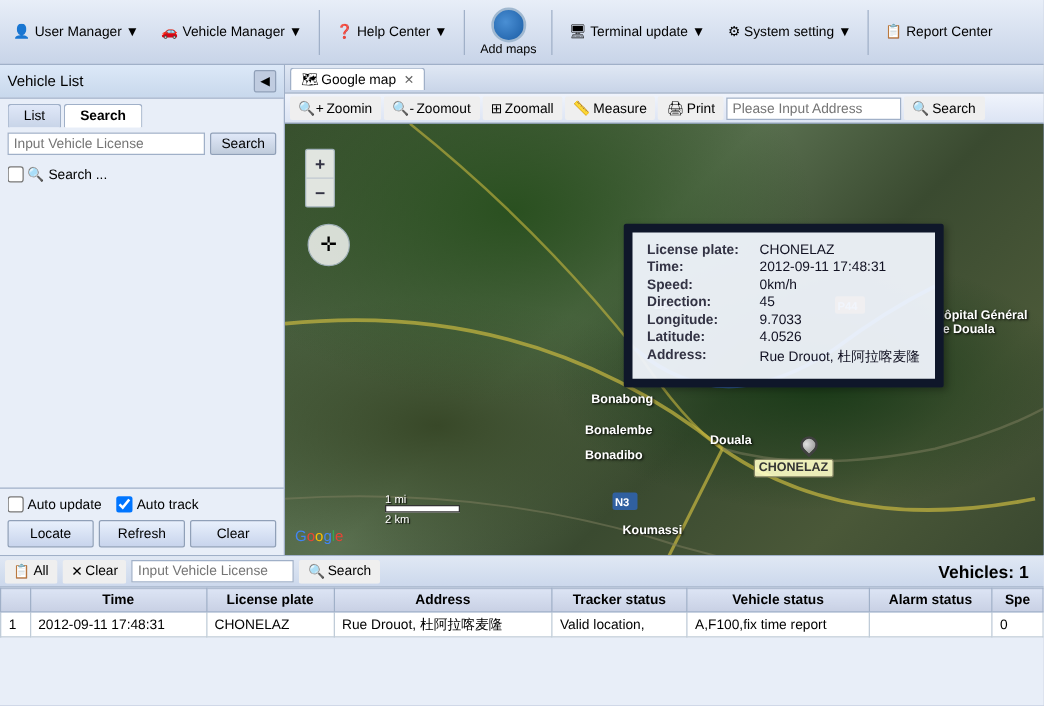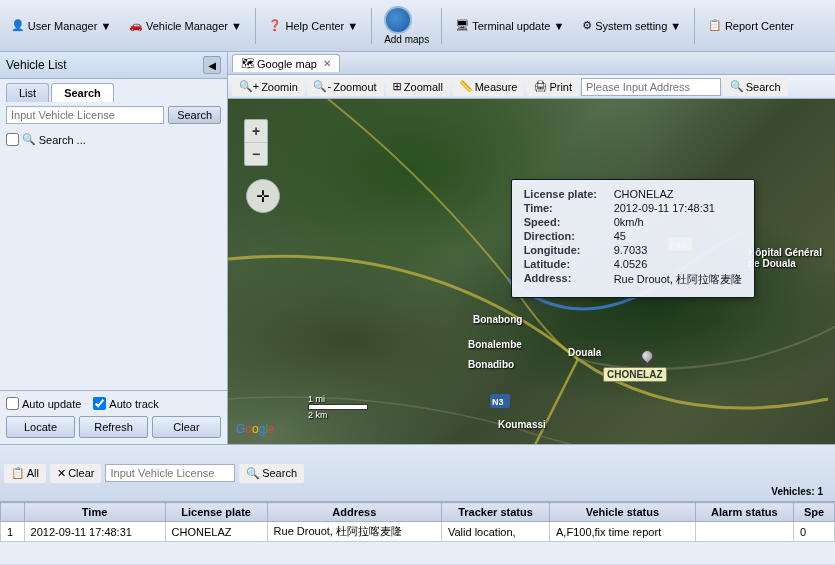--- a/index.html
+++ b/index.html
@@ -4,21 +4,21 @@
   <style>
     * { margin: 0; padding: 0; box-sizing: border-box; }
     body { width: 835px; height: 565px; font-family: Arial, sans-serif; font-size: 12px; background: #d0d8e8; overflow: hidden; }
 
     
     .menu-bar { display: flex; align-items: center; background: linear-gradient(to bottom, #e8eef8, #c8d4e8); height: 52px; border-bottom: 1px solid #a0b0c8; padding: 2px 4px; gap: 4px; }
     .menu-item { display: flex; align-items: center; gap: 3px; padding: 2px 6px; font-size: 11px; cursor: pointer; border: 1px solid transparent; border-radius: 2px; white-space: nowrap; }
     .menu-separator { width: 1px; background: #a0b0c8; height: 36px; margin: 0 2px; }
     .map-select { display: flex; align-items: center; background: white; border: 1px solid #a0b0c8; padding: 2px 4px; border-radius: 2px; font-size: 11px; }
     .map-select select { border: none; outline: none; font-size: 11px; background: transparent; }
-    .add-maps-btn { display: flex; flex-direction: column; align-items: flex-start; font-size: 10px; padding: 2px 6px; cursor: pointer; }
+    .add-maps-btn { display: flex; flex-direction: column; align-items: center; font-size: 10px; padding: 2px 6px; cursor: pointer; }
     .globe-icon { width: 28px; height: 28px; background: radial-gradient(circle at 40% 40%, #4a8fd4, #1a5ca4); border-radius: 50%; border: 2px solid #a0b8d0; }
 
     
     .main-layout { display: flex; height: 392px; }
 
     
     .left-panel { width: 228px; min-width: 228px; background: #e8eef8; border-right: 1px solid #a0b0c8; display: flex; flex-direction: column; }
     .panel-header { display: flex; align-items: center; justify-content: space-between; padding: 4px 6px; background: linear-gradient(to bottom, #dce8f8, #c8d8ec); border-bottom: 1px solid #a0b0c8; }
     .collapse-btn { width: 18px; height: 18px; background: #c0cce0; border: 1px solid #90a0b8; border-radius: 2px; cursor: pointer; display: flex; align-items: center; justify-content: center; font-size: 10px; }
 
@@ -53,21 +53,21 @@
 
     
     .map-bg { position: absolute; inset: 0; background:
       radial-gradient(ellipse at 30% 20%, #2a5020 0%, transparent 40%),
       radial-gradient(ellipse at 70% 60%, #1a3a18 0%, transparent 35%),
       radial-gradient(ellipse at 20% 70%, #384828 0%, transparent 30%),
       linear-gradient(135deg, #3a5030 0%, #4a6040 20%, #5a7050 40%, #3a4a30 60%, #4a5838 80%, #3a4830 100%);
     }
 
     
-    .info-popup { position: absolute; right: 80px; top: 80px; background: rgba(240,244,252,0.95); border: 1px solid #0f172a; border-radius: 2px; padding: 8px 12px; font-size: 11px; min-width: 220px; box-shadow: 2px 2px 6px rgba(0,0,0,0.3); }
+    .info-popup { position: absolute; right: 80px; top: 80px; background: rgba(240,244,252,0.95); border: 7px solid #0f172a; border-radius: 2px; padding: 8px 12px; font-size: 11px; min-width: 220px; box-shadow: 2px 2px 6px rgba(0,0,0,0.3); }
     .info-row { display: flex; margin-bottom: 2px; }
     .info-label { font-weight: bold; min-width: 90px; color: #334; }
     .info-value { color: #112; }
 
     
     .vehicle-label { position: absolute; left: 380px; top: 270px; background: rgba(255,255,200,0.9); border: 1px solid #808060; border-radius: 2px; padding: 1px 3px; font-size: 10px; font-weight: bold; color: #333; }
 
     
     .zoom-controls { position: absolute; left: 16px; top: 20px; background: rgba(255,255,255,0.85); border: 1px solid #a0b0b8; border-radius: 2px; }
     .zoom-btn { display: block; padding: 3px 7px; cursor: pointer; font-size: 14px; font-weight: bold; border-bottom: 1px solid #c0c8d0; text-align: center; color: #334; }
@@ -79,21 +79,21 @@
     
     .scale-bar { position: absolute; bottom: 24px; left: 80px; display: flex; flex-direction: column; font-size: 9px; margin-top: 32px; }
     .scale-line { height: 6px; width: 60px; background: white; border: 1px solid #333; }
     .scale-label { font-size: 9px; color: white; text-shadow: 1px 1px 1px black; }
 
     
     .bottom-panel { height: 120px; border-top: 1px solid #a0b0c8; display: flex; flex-direction: column; background: #e8eef8; }
     .bottom-toolbar { display: flex; align-items: center; background: linear-gradient(to bottom, #e0e8f4, #ccd8ec); border-bottom: 1px solid #a0b0c8; padding: 2px 4px; gap: 4px; }
     .bottom-tool-btn { display: flex; align-items: center; gap: 2px; padding: 2px 6px; border: 1px solid transparent; border-radius: 2px; font-size: 11px; cursor: pointer; }
     .bottom-search-input { padding: 2px 4px; border: 1px solid #a0b0c8; font-size: 11px; background: white; width: 130px; }
-    .vehicles-count { margin-left: auto; padding: 2px 8px; font-size: 10px; font-weight: bold; margin-top: 37px; }
+    .vehicles-count { margin-left: auto; padding: 2px 8px; font-size: 14px; font-weight: bold; }
 
     .data-table { flex: 1; overflow: auto; }
     table { width: 100%; border-collapse: collapse; font-size: 11px; }
     th { background: linear-gradient(to bottom, #dce4f4, #c8d0e4); border: 1px solid #a0b0c8; padding: 3px 6px; text-align: center; font-weight: bold; white-space: nowrap; }
     td { border: 1px solid #c0ccd8; padding: 2px 6px; white-space: nowrap; background: white; }
     tr:nth-child(even) td { background: #f0f4fc; }
 
     
     .city-label { position: absolute; color: white; font-size: 10px; text-shadow: 1px 1px 2px black; font-weight: bold; pointer-events: none; }
 

